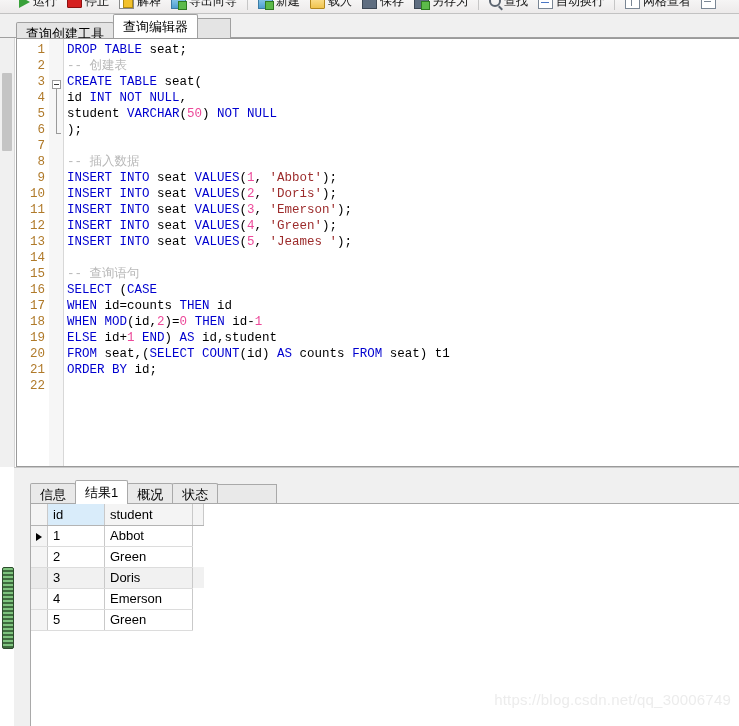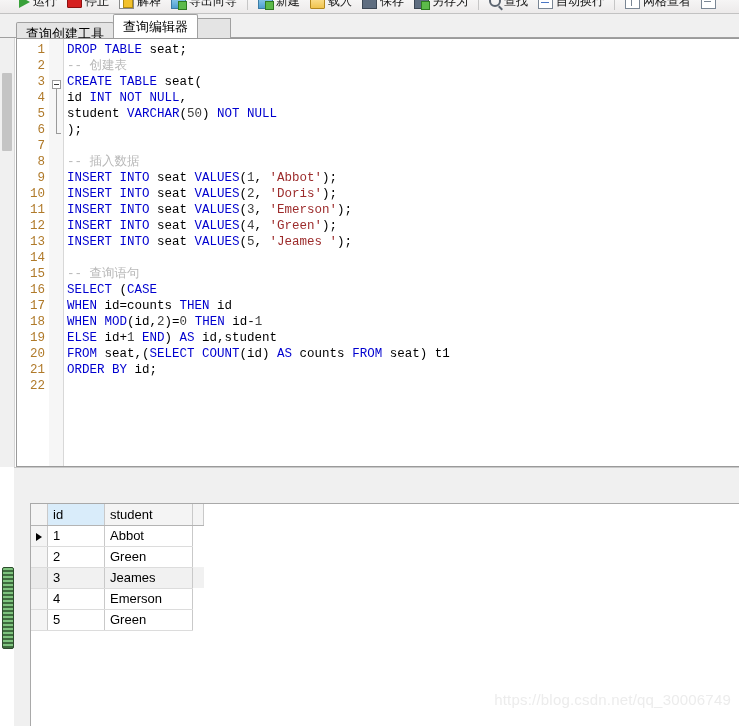--- a/index.html
+++ b/index.html
@@ -269,21 +269,21 @@
     font-family: "Liberation Mono", monospace;
     font-size: 12.5px;
   }
   .ln .src {
     position: absolute;
     left: 50px; top: 0;
     color: #000;
   }
   .kw  { color: #0000cf; }
   .str { color: #9c2b2b; }
-  .num2{ color: #404040; }
+  .num2{ color: #ec4899; }
   .cmt { color: #b8b8b8; }
 
   
   .foldbox {
     position: absolute;
     left: 35px;
     width: 9px; height: 9px;
     border: 1px solid #9a9a9a;
     background: #fff;
     box-sizing: border-box;
@@ -534,20 +534,27 @@
   <div class="gutter"></div>
   <div class="fold-col"></div>
   <div class="code-lines" id="code-lines"><div class="ln"><span class="num">1</span><span class="src"><span class="kw">DROP TABLE</span><span> seat;</span></span></div><div class="ln"><span class="num">2</span><span class="src"><span class="cmt">-- 创建表</span></span></div><div class="ln"><span class="num">3</span><span class="src"><span class="kw">CREATE TABLE</span><span> seat(</span></span></div><div class="ln"><span class="num">4</span><span class="src"><span>id </span><span class="kw">INT NOT NULL</span><span>,</span></span></div><div class="ln"><span class="num">5</span><span class="src"><span>student </span><span class="kw">VARCHAR</span><span>(</span><span class="num2">50</span><span>) </span><span class="kw">NOT NULL</span></span></div><div class="ln"><span class="num">6</span><span class="src"><span>);</span></span></div><div class="ln"><span class="num">7</span><span class="src"></span></div><div class="ln"><span class="num">8</span><span class="src"><span class="cmt">-- 插入数据</span></span></div><div class="ln"><span class="num">9</span><span class="src"><span class="kw">INSERT INTO</span><span> seat </span><span class="kw">VALUES</span><span>(</span><span class="num2">1</span><span>, </span><span class="str">'Abbot'</span><span>);</span></span></div><div class="ln"><span class="num">10</span><span class="src"><span class="kw">INSERT INTO</span><span> seat </span><span class="kw">VALUES</span><span>(</span><span class="num2">2</span><span>, </span><span class="str">'Doris'</span><span>);</span></span></div><div class="ln"><span class="num">11</span><span class="src"><span class="kw">INSERT INTO</span><span> seat </span><span class="kw">VALUES</span><span>(</span><span class="num2">3</span><span>, </span><span class="str">'Emerson'</span><span>);</span></span></div><div class="ln"><span class="num">12</span><span class="src"><span class="kw">INSERT INTO</span><span> seat </span><span class="kw">VALUES</span><span>(</span><span class="num2">4</span><span>, </span><span class="str">'Green'</span><span>);</span></span></div><div class="ln"><span class="num">13</span><span class="src"><span class="kw">INSERT INTO</span><span> seat </span><span class="kw">VALUES</span><span>(</span><span class="num2">5</span><span>, </span><span class="str">'Jeames '</span><span>);</span></span></div><div class="ln"><span class="num">14</span><span class="src"></span></div><div class="ln"><span class="num">15</span><span class="src"><span class="cmt">-- 查询语句</span></span></div><div class="ln"><span class="num">16</span><span class="src"><span class="kw">SELECT</span><span> (</span><span class="kw">CASE</span></span></div><div class="ln"><span class="num">17</span><span class="src"><span class="kw">WHEN</span><span> id=counts </span><span class="kw">THEN</span><span> id</span></span></div><div class="ln"><span class="num">18</span><span class="src"><span class="kw">WHEN</span><span> </span><span class="kw">MOD</span><span>(id,</span><span class="num2">2</span><span>)=</span><span class="num2">0</span><span> </span><span class="kw">THEN</span><span> id-</span><span class="num2">1</span></span></div><div class="ln"><span class="num">19</span><span class="src"><span class="kw">ELSE</span><span> id+</span><span class="num2">1</span><span> </span><span class="kw">END</span><span>) </span><span class="kw">AS</span><span> id,student</span></span></div><div class="ln"><span class="num">20</span><span class="src"><span class="kw">FROM</span><span> seat,(</span><span class="kw">SELECT</span><span> </span><span class="kw">COUNT</span><span>(id) </span><span class="kw">AS</span><span> counts </span><span class="kw">FROM</span><span> seat) t1</span></span></div><div class="ln"><span class="num">21</span><span class="src"><span class="kw">ORDER BY</span><span> id;</span></span></div><div class="ln"><span class="num">22</span><span class="src"></span></div><div class="foldbox" style="top: 38px;"></div><div class="foldline" style="top: 47px; height: 44px;"></div><div class="foldend" style="top: 91px;"></div></div>
 </div>
 
 <div class="left-rail">
   <div class="rail-thumb"></div>
 </div>
 
 <div class="resultpanel">
+  <div class="res-tabs">
+    <div class="res-tab">信息</div>
+    <div class="res-tab active">结果1</div>
+    <div class="res-tab">概况</div>
+    <div class="res-tab">状态</div>
+    <div class="res-tab-filler"></div>
+  </div>
 
   <div class="res-body">
     <table class="grid">
       <colgroup>
         <col class="c-marker">
           <col class="c-id">
           <col class="c-stu">
           <col class="c-pad">
       </colgroup>
       <thead>
@@ -567,21 +574,21 @@
           </tr>
           <tr>
             <td class="marker"></td>
             <td class="id">2</td>
             <td>Green</td>
             <td style="border-right: none; border-bottom: none;"></td>
           </tr>
           <tr class="alt">
             <td class="marker"></td>
             <td class="id">3</td>
-            <td>Jeames</td>
+            <td>Doris</td>
             <td style="border-right: none; border-bottom: none;"></td>
           </tr>
           <tr>
             <td class="marker"></td>
             <td class="id">4</td>
             <td>Emerson</td>
             <td style="border-right: none; border-bottom: none;"></td>
           </tr>
           <tr>
             <td class="marker"></td>

